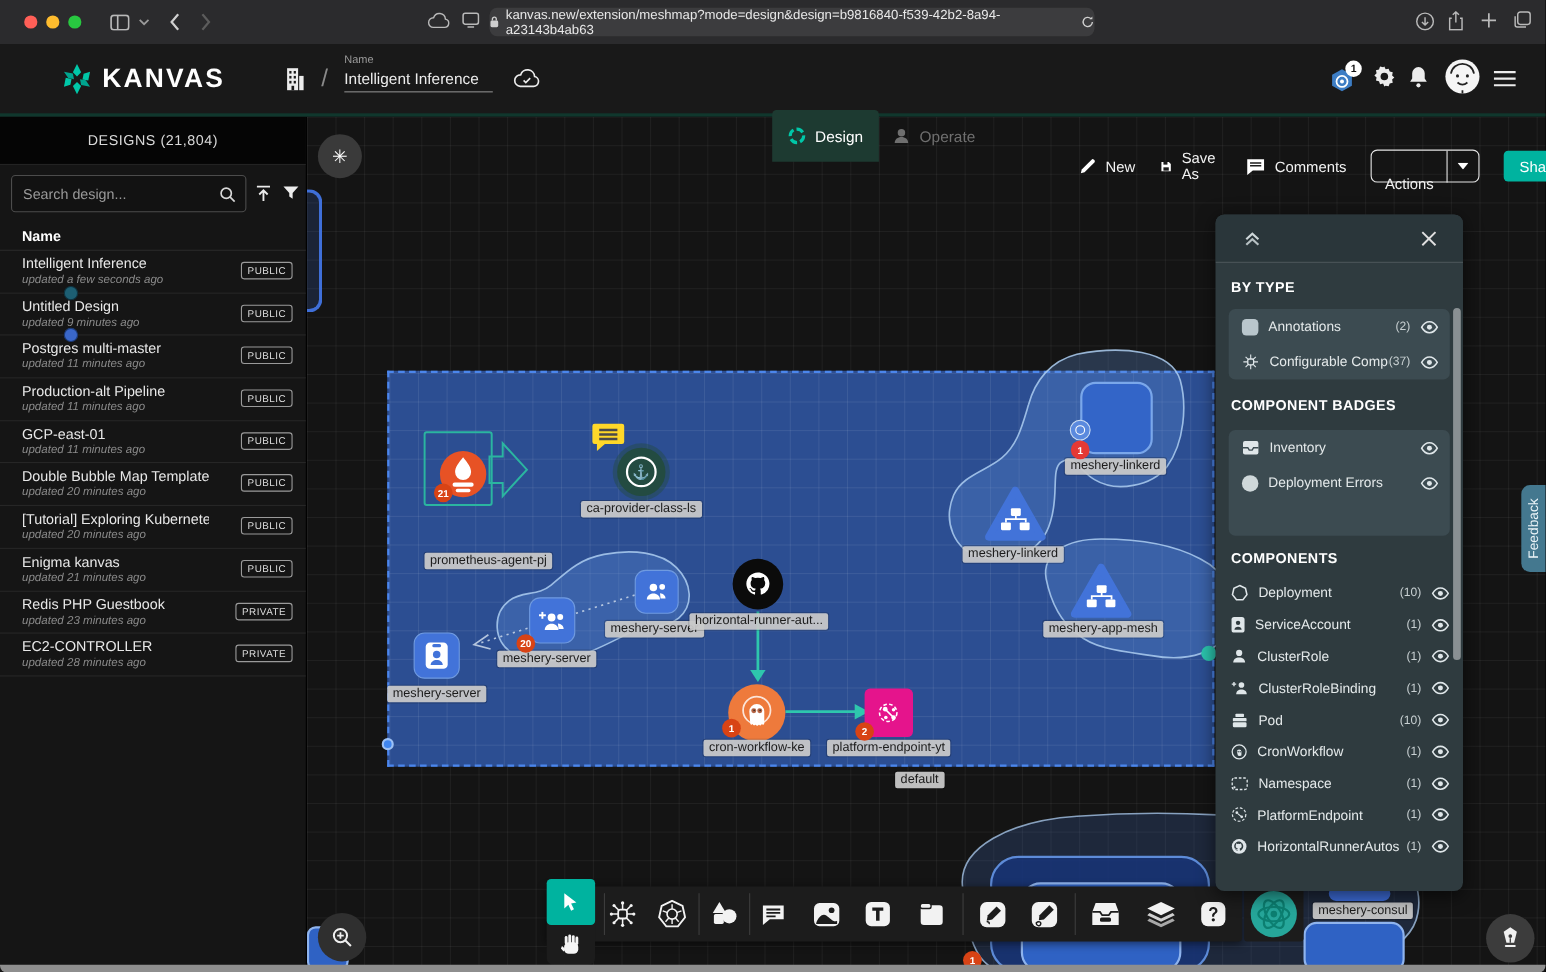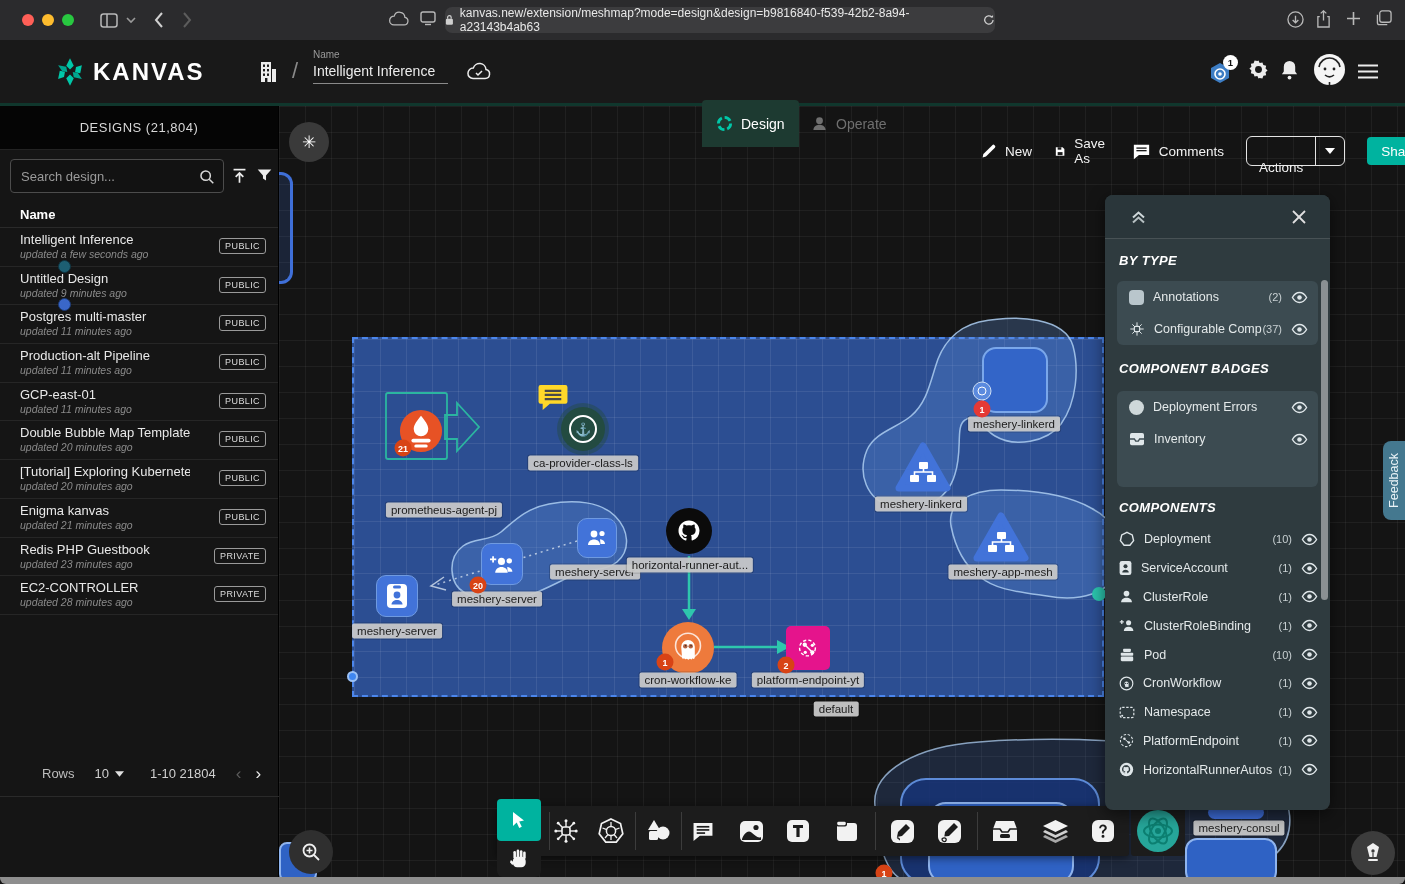--- a/index.html
+++ b/index.html
@@ -95,21 +95,21 @@
   #tool-pan { position:absolute; left:497px; top:841px; width:44px; height:36px; background:#1c1c1c;
     border-radius:0 0 6px 6px; z-index:21; display:flex; align-items:center; justify-content:center; }
   #meshery-tb { position:absolute; left:1131px; top:806px; width:54px; height:50px; background:#1c1c1c;
     border-radius:3px; z-index:20; display:flex; align-items:center; justify-content:center; }
 
   
   #rpanel { position:absolute; left:1105px; top:195px; width:225px; height:615px; background:#2f3b3f;
     border-radius:8px; z-index:25; box-shadow:0 4px 16px rgba(0,0,0,.55); overflow:hidden; }
   #rpanel-head { height:44px; display:flex; align-items:center; justify-content:space-between;
     padding:0 24px 0 26px; border-bottom:1px solid rgba(255,255,255,.14); background:#2a363a; }
-  .rp-title { color:#fff; font-size:13px; font-weight:bold; letter-spacing:.4px; position:absolute; left:14px;font-style:italic; }
+  .rp-title { color:#fff; font-size:13px; font-weight:bold; letter-spacing:.4px; position:absolute; left:14px; }
   .rp-card { position:absolute; left:12px; width:201px; background:#3c4b51; border-radius:6px; }
   .rp-row { display:flex; align-items:center; height:32px; padding:0 10px 0 12px; }
   .rp-row29 { display:flex; align-items:center; height:28.8px; padding:0 12px 0 14px; }
   .rp-label { color:#e4e9ea; font-size:12.5px; margin-left:9px; flex:1; white-space:nowrap;
     overflow:hidden; }
   .rp-count { color:#c8d0d2; font-size:11px; margin-right:9px; }
   .eye-btn { display:flex; align-items:center; }
   #rp-scroll { position:absolute; left:216px; top:85px; width:7px; height:320px; background:#9aa0a2;
     border-radius:4px; opacity:.85; }
 
@@ -755,32 +755,20 @@
     <div class="design-name">Redis PHP Guestbook</div>
     <div class="design-updated">updated 23 minutes ago</div>
     <span class="vis-badge">PRIVATE</span>
   </div>
   <div class="design-row">
     <div class="design-name">EC2-CONTROLLER</div>
     <div class="design-updated">updated 28 minutes ago</div>
     <span class="vis-badge">PRIVATE</span>
   </div>
 
-  <div id="pagination">
-    <span style="margin-left:42px; color:#bdbdbd;">Rows</span>
-    <span style="margin-left:20px; display:flex; align-items:center; gap:6px;">
-      <span>10</span>
-      <svg width="9" height="6" viewBox="0 0 10 6">
-          <path d="M0 0h10L5 6z" fill="#e0e0e0"></path>
-        </svg>
-    </span>
-    <span style="margin-left:26px;">1-10 21804</span>
-    <span style="margin-left:20px; color:#5c5c5c; font-size:17px;">‹</span>
-    <span style="margin-left:14px; color:#ececec; font-size:17px;">›</span>
-  </div>
 </div>
 
 <div id="rpanel">
   <div id="rpanel-head">
     <span>
       <svg width="15" height="14" viewBox="0 0 15 14">
           <g fill="none" stroke="#cfd8da" stroke-width="2">
             <path d="M2 7.5L7.5 2.5L13 7.5"></path>
             <path d="M2 12.5L7.5 7.5L13 12.5" opacity=".85"></path>
           </g>
@@ -832,37 +820,37 @@
             <path d="M12 1C6 1 2 8 2 8s4 7 10 7 10-7 10-7-4-7-10-7z" fill="none" stroke="#dfe6e9" stroke-width="2"></path>
             <circle cx="12" cy="8" r="3.2" fill="#dfe6e9"></circle>
           </svg>
         </span>
     </div>
   </div>
 
   <div class="rp-title" style="top:166px;">COMPONENT BADGES</div>
   <div class="rp-card" style="top:196px; height:96px;">
     <div class="rp-row">
-      <span style="width:15px; height:15px; border-radius:50%; background:#cfd8da;"></span>
-      <span class="rp-label">Deployment Errors</span>
-      <span class="eye-btn">
-          <svg width="17" height="13" viewBox="0 0 24 16">
-            <path d="M12 1C6 1 2 8 2 8s4 7 10 7 10-7 10-7-4-7-10-7z" fill="none" stroke="#dfe6e9" stroke-width="2"></path>
-            <circle cx="12" cy="8" r="3.2" fill="#dfe6e9"></circle>
-          </svg>
-        </span>
-    </div>
-    <div class="rp-row">
       <span>
           <svg width="16" height="14" viewBox="0 0 18 16">
             <rect x="1" y="1" width="16" height="14" rx="2" fill="#dfe6e9"></rect>
             <path d="M1 8h5l1.5 2.5h3L12 8h5" fill="none" stroke="#3c4b51" stroke-width="1.5"></path>
           </svg>
         </span>
       <span class="rp-label">Inventory</span>
+      <span class="eye-btn">
+          <svg width="17" height="13" viewBox="0 0 24 16">
+            <path d="M12 1C6 1 2 8 2 8s4 7 10 7 10-7 10-7-4-7-10-7z" fill="none" stroke="#dfe6e9" stroke-width="2"></path>
+            <circle cx="12" cy="8" r="3.2" fill="#dfe6e9"></circle>
+          </svg>
+        </span>
+    </div>
+    <div class="rp-row">
+      <span style="width:15px; height:15px; border-radius:50%; background:#cfd8da;"></span>
+      <span class="rp-label">Deployment Errors</span>
       <span class="eye-btn">
           <svg width="17" height="13" viewBox="0 0 24 16">
             <path d="M12 1C6 1 2 8 2 8s4 7 10 7 10-7 10-7-4-7-10-7z" fill="none" stroke="#dfe6e9" stroke-width="2"></path>
             <circle cx="12" cy="8" r="3.2" fill="#dfe6e9"></circle>
           </svg>
         </span>
     </div>
   </div>
 
   <div class="rp-title" style="top:305px;">COMPONENTS</div>

